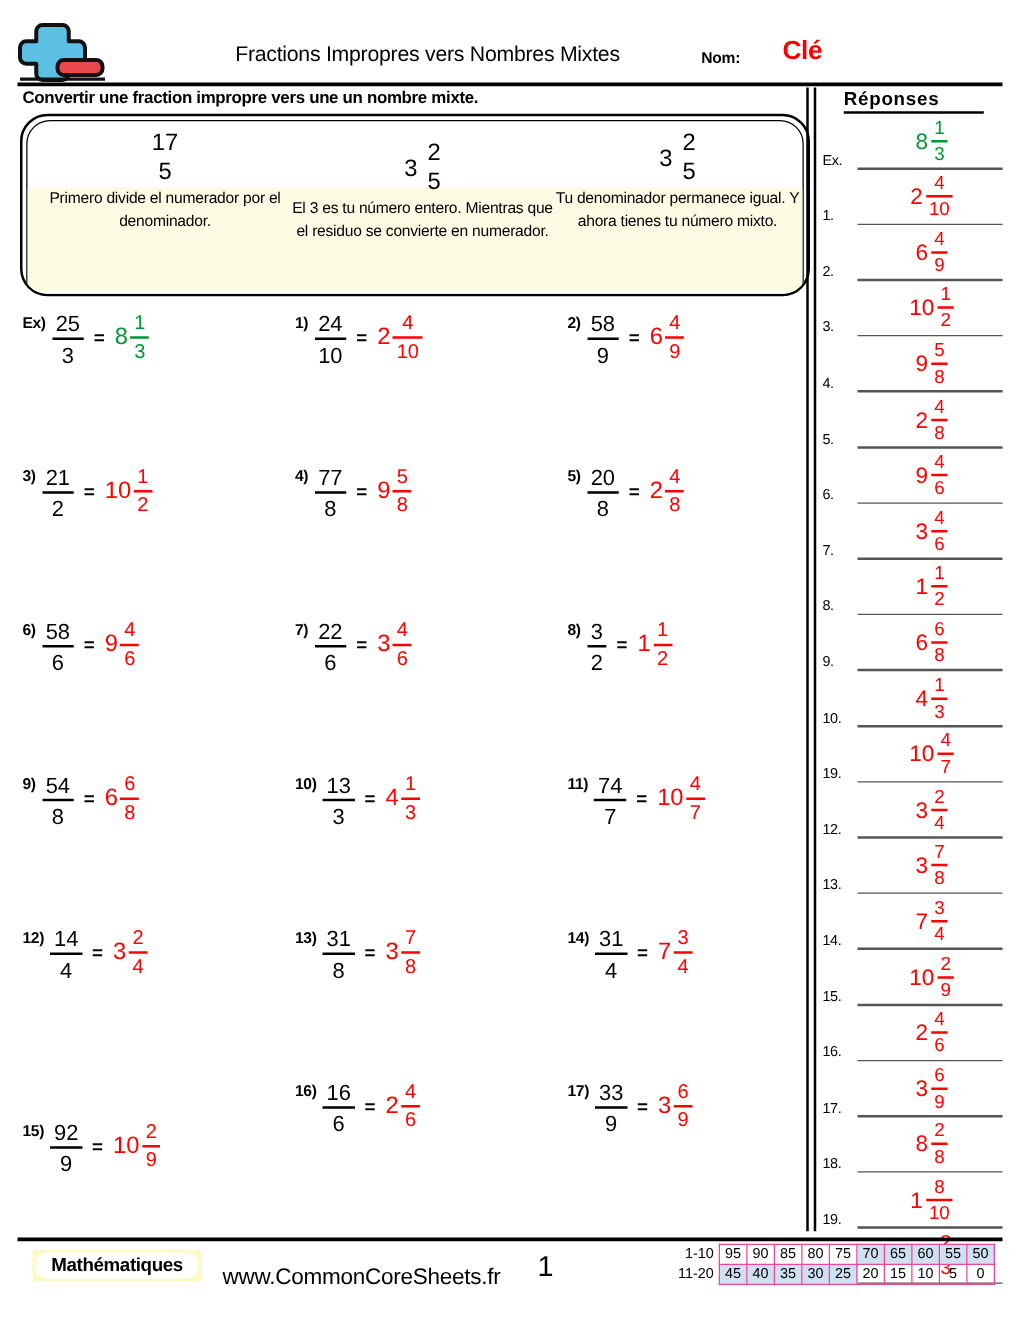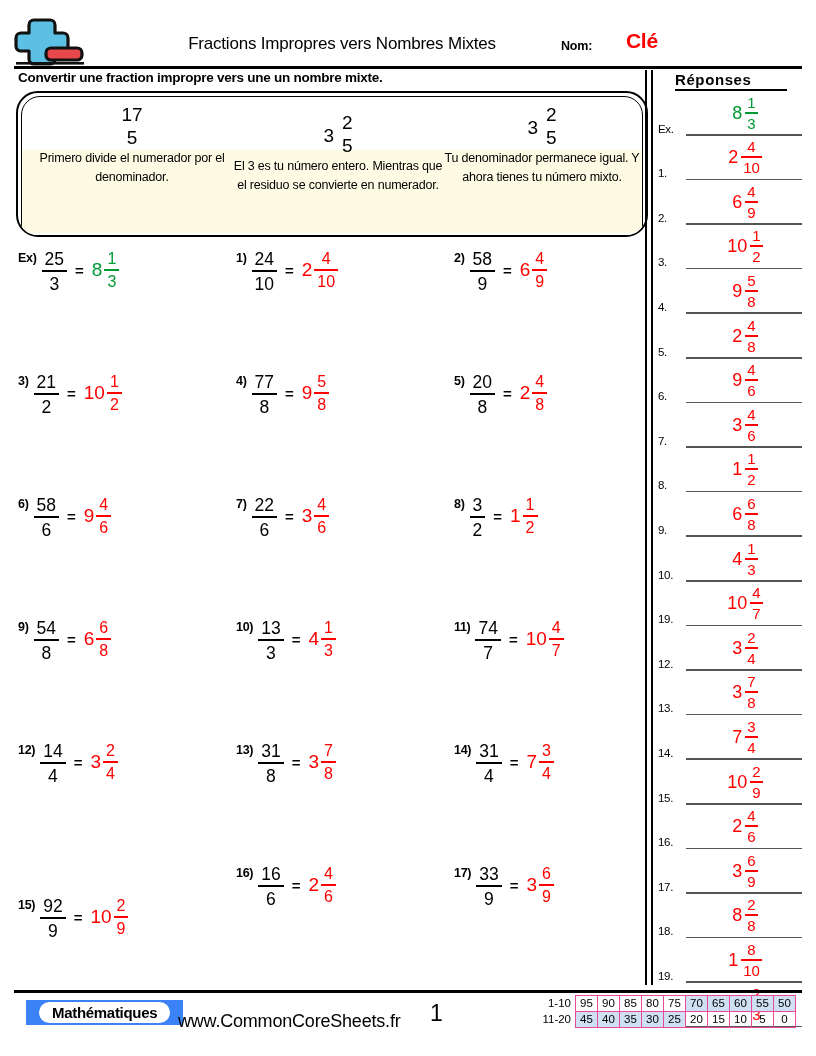--- a/index.html
+++ b/index.html
@@ -314,22 +314,22 @@
     left: 14px;
     top: 990px;
     width: 788px;
     height: 2.5px;
     background: #000;
   }
   #brand {
     position: absolute;
     left: 26px;
     top: 1000px;
-    background: #3b82f6;
-    padding: 2px 13px;
+    background: #fef9c3;
+    padding: 2px 2px;
   }
   #brand-pill {
     background: #fff;
     border-radius: 13px;
     padding: 2px 13px;
     font-size: 15px;
     font-weight: bold;
     letter-spacing: -0.3px;
   }
   #site {

